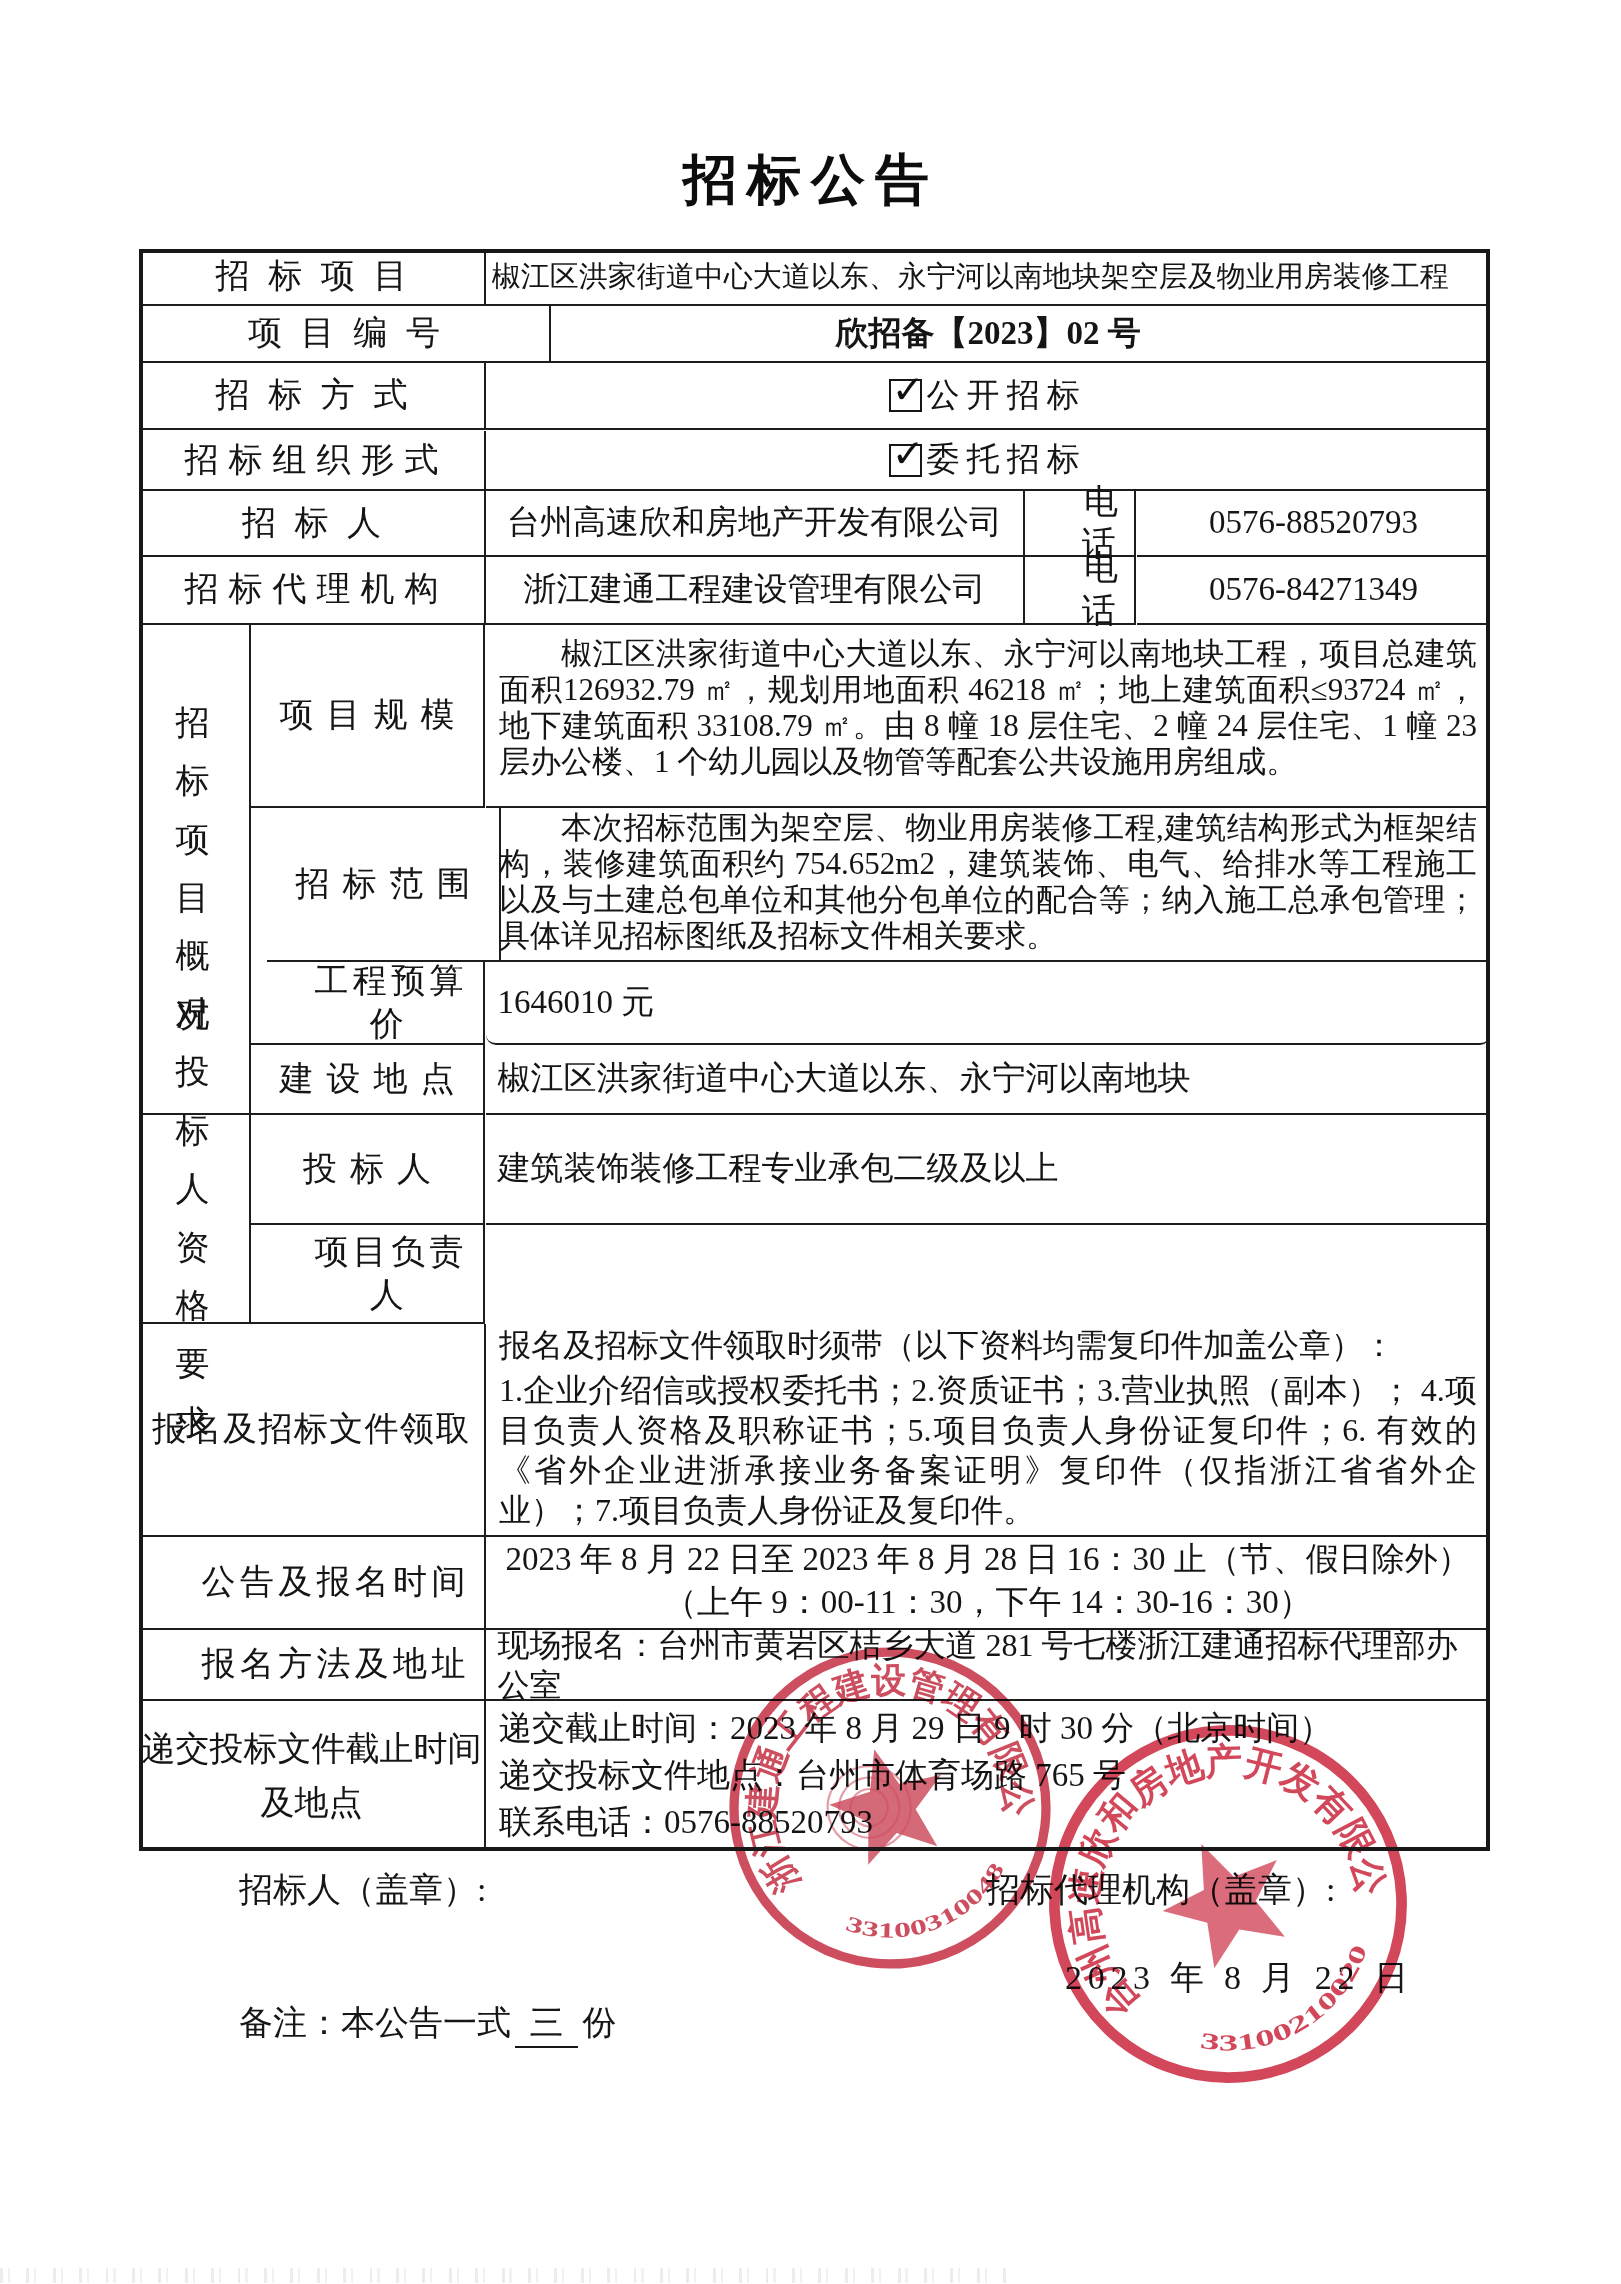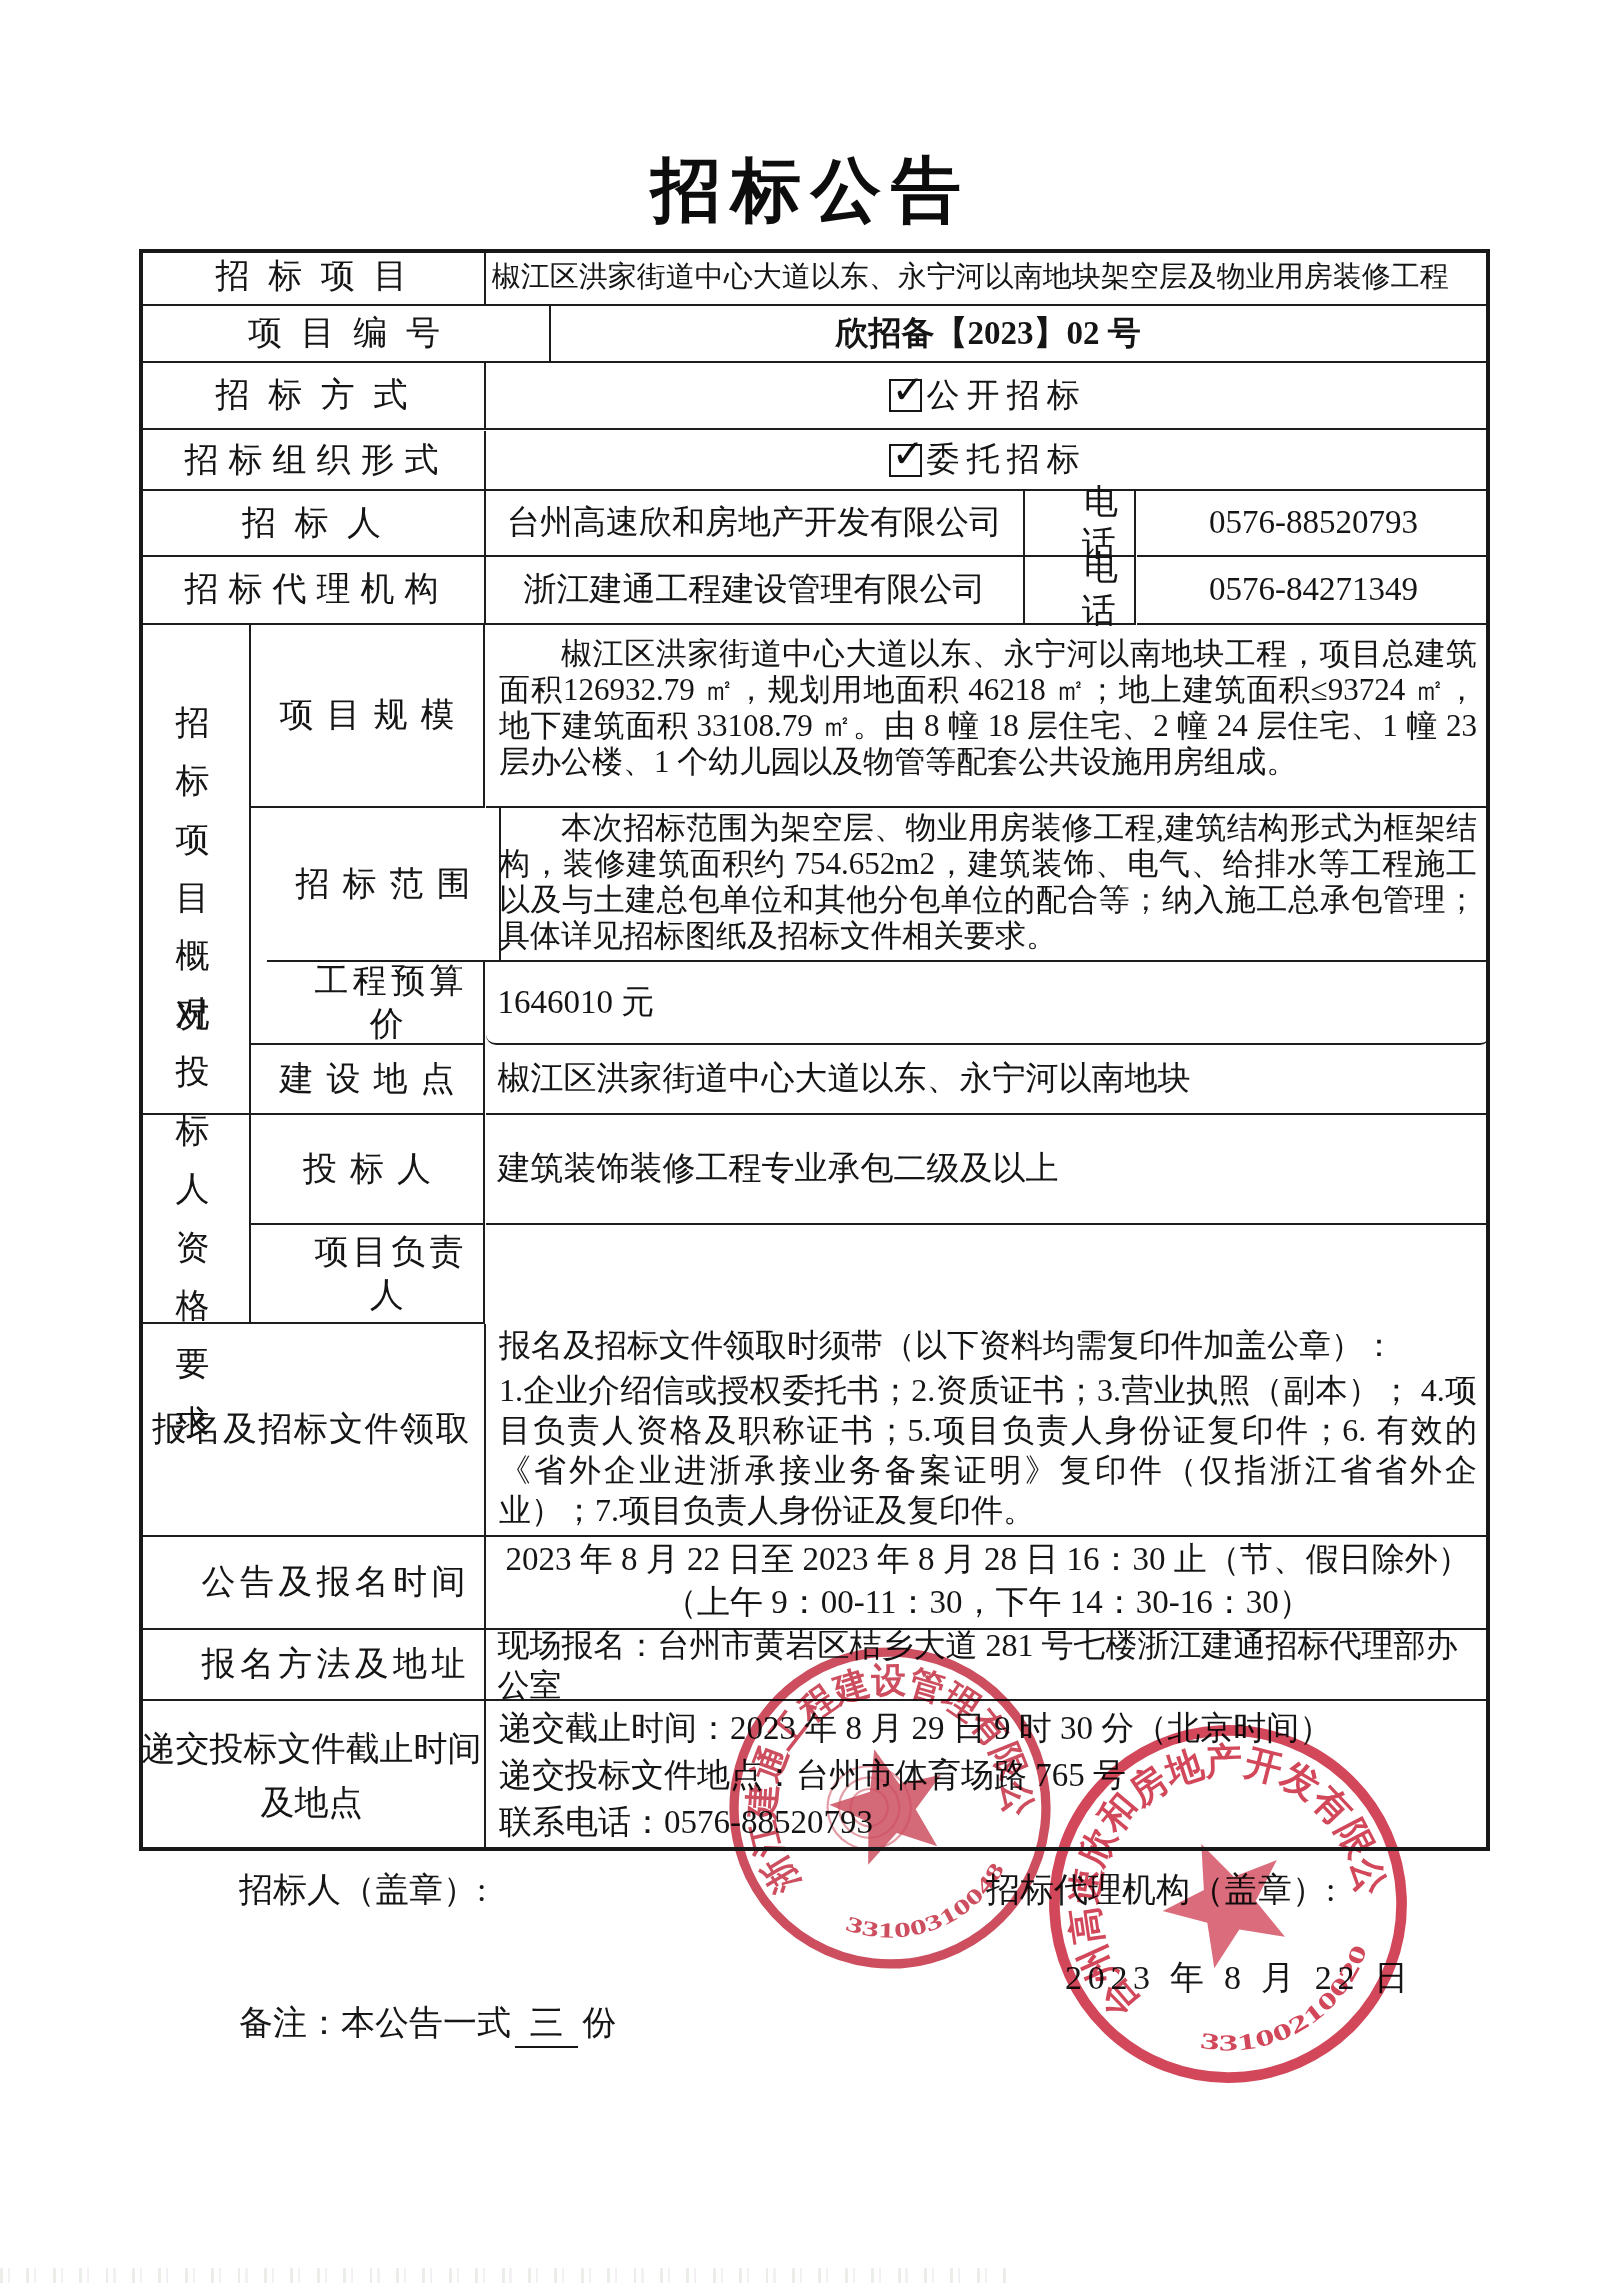--- a/index.html
+++ b/index.html
@@ -1,20 +1,20 @@
 <!DOCTYPE html>
 <html lang="zh" style="font-size:11.4px"><head>
 <meta charset="utf-8">
 <style>
   html,body{margin:0;padding:0;background:#e8e8e8;}
   .page{position:relative;width:1622px;height:2284px;background:#ffffff;margin:0 auto;
         font-family:"Liberation Serif","DejaVu Serif",serif;color:#151515;overflow:hidden;}
   .title{position:absolute;top:144px;left:0;width:100%;text-align:center;
          font-family:"Liberation Sans","DejaVu Sans",sans-serif;
-         font-weight:900;font-size:70px;letter-spacing:10px;color:#0d0d0d;}
+         font-weight:900;font-size:54px;letter-spacing:10px;color:#0d0d0d;}
   .table{position:absolute;left:139px;top:249px;width:1351px;height:1602px;}
   .outline{position:absolute;inset:0;border:4.3px solid #181818;pointer-events:none;z-index:5;}
   .c{position:absolute;box-sizing:border-box;border-right:2.1px solid #1d1d1d;border-bottom:2.9px solid #1d1d1d;
      display:flex;align-items:center;line-height:1.25;}
   .noR{border-right:none;} .noB{border-bottom:none;}
   .lab{justify-content:center;text-align:center;font-size:34px;}
   .ls-wide{letter-spacing:18.6px;text-indent:18.6px;}
   .ls-mid{letter-spacing:10px;text-indent:10px;}
   .ls-sub{letter-spacing:13px;text-indent:13px;}
   .ls-sm{letter-spacing:4.3px;text-indent:4.3px;padding-left:44px;}

